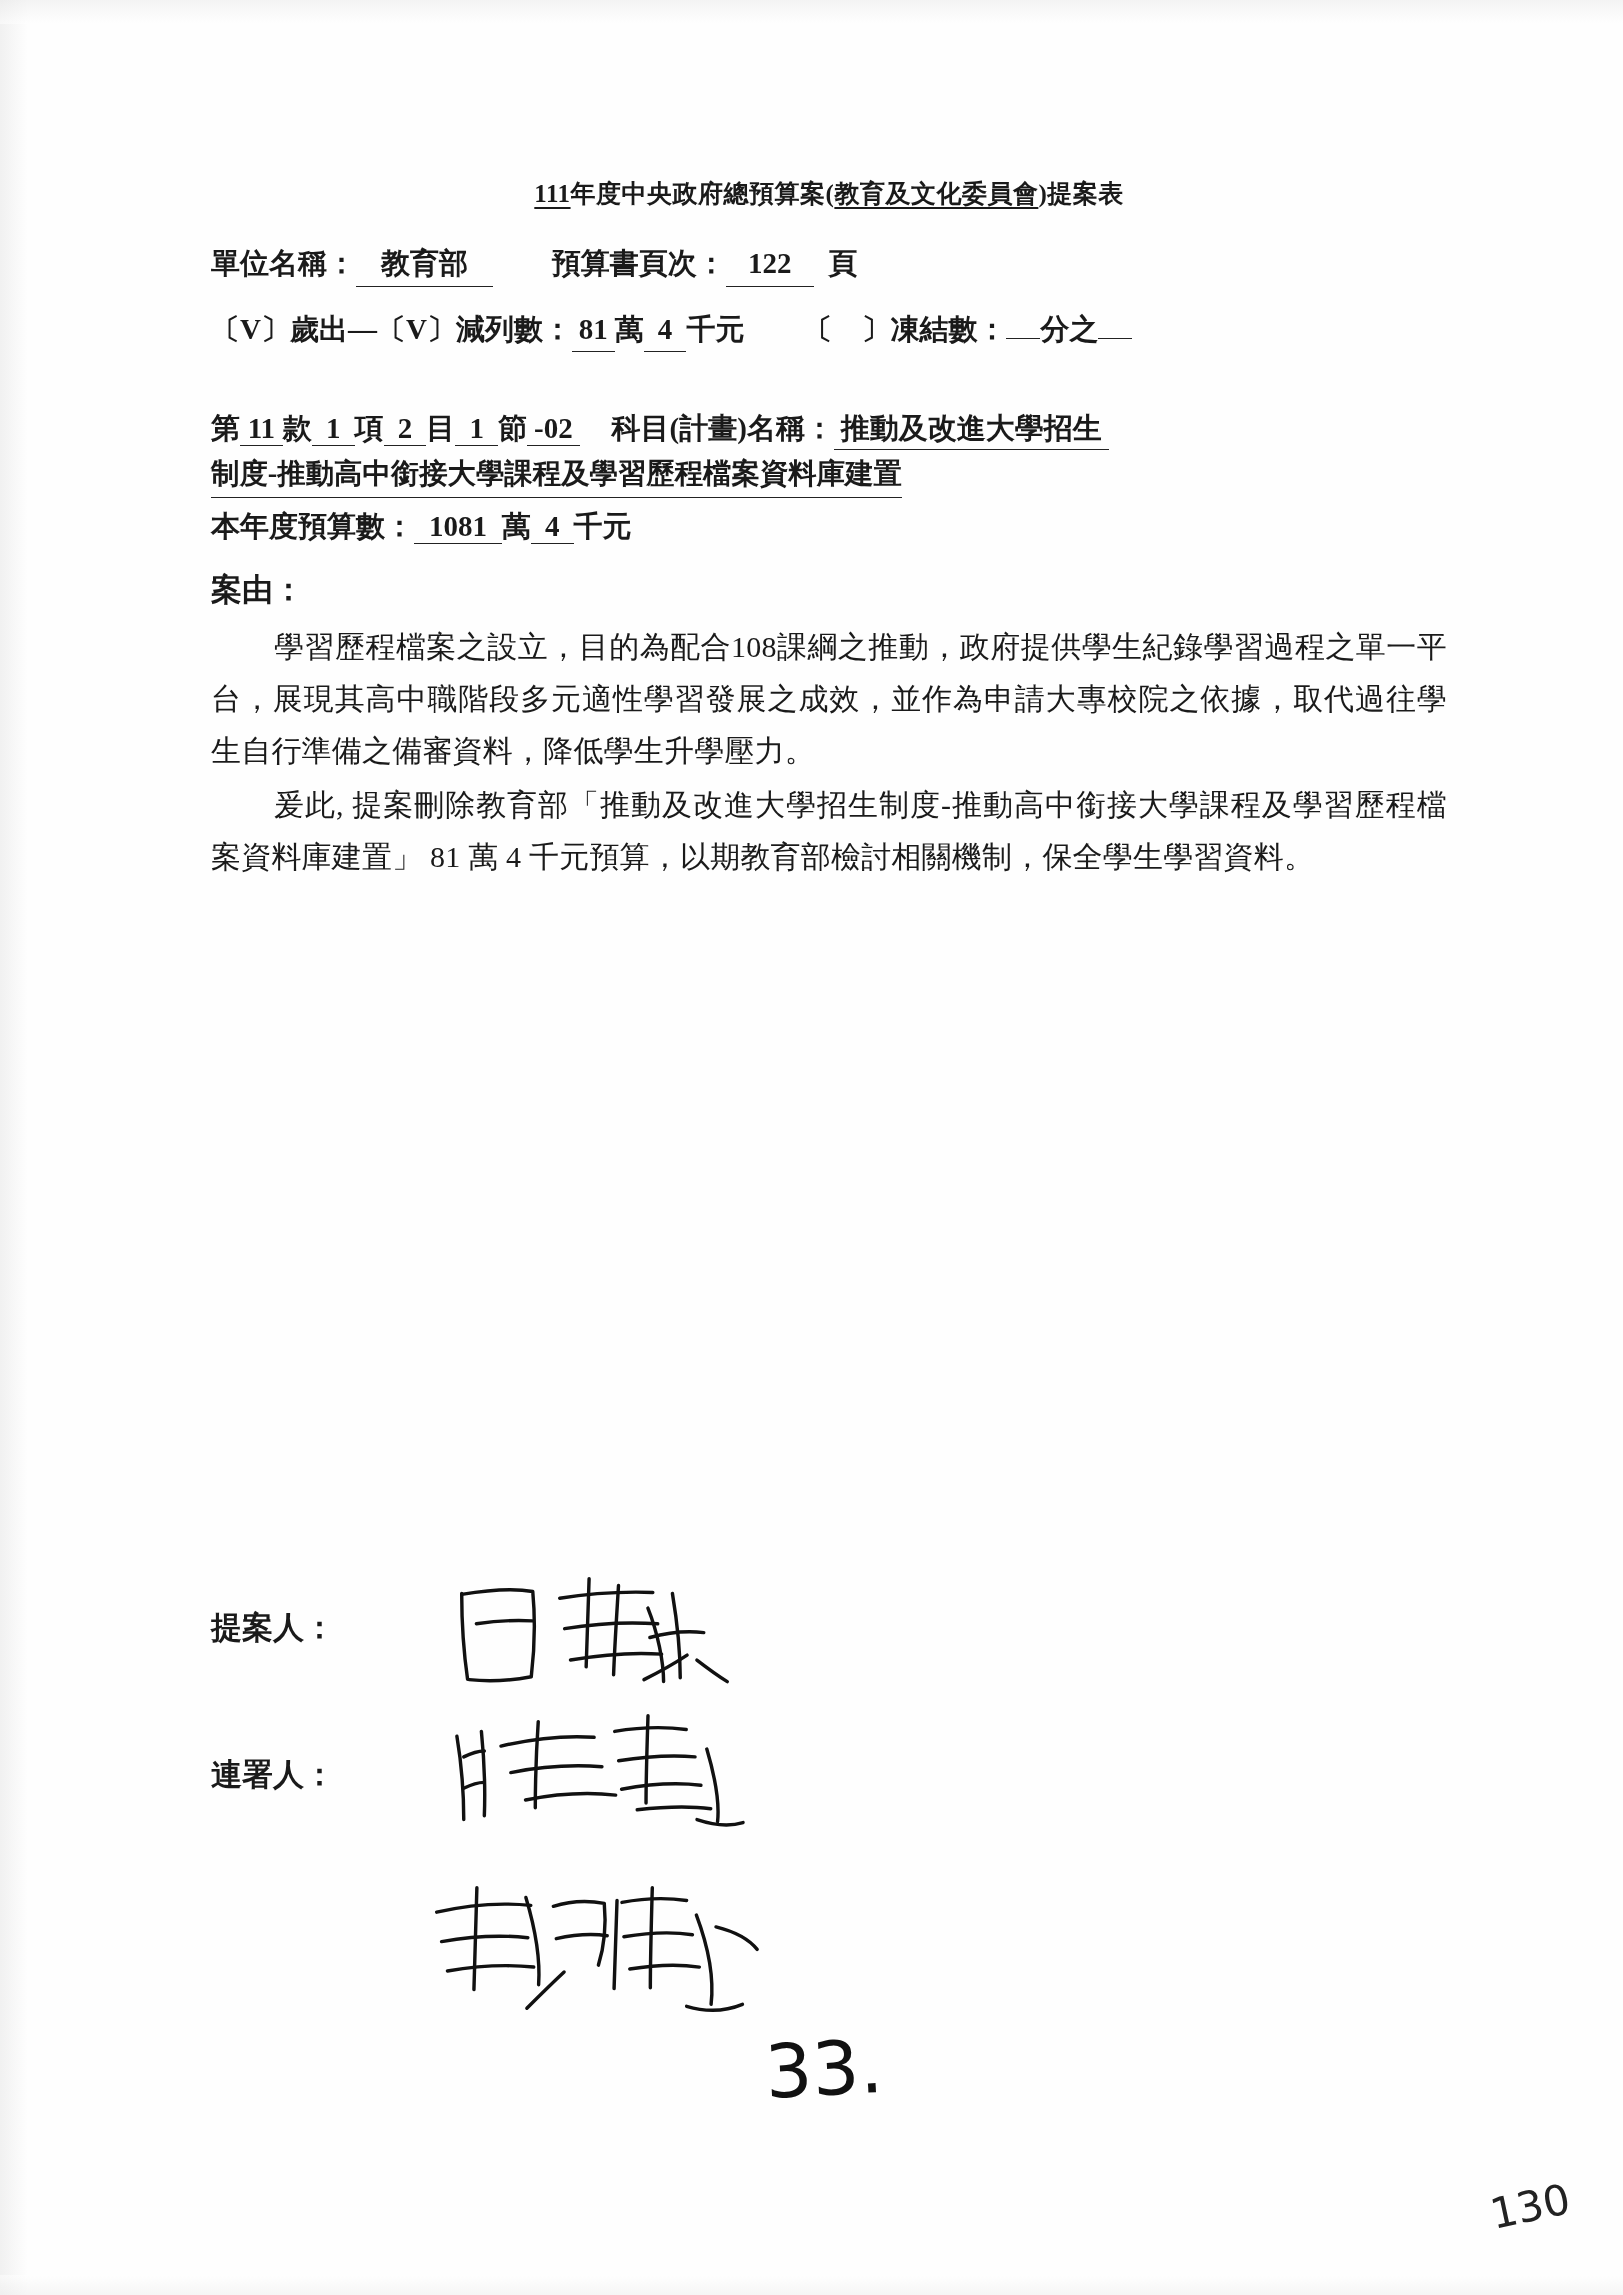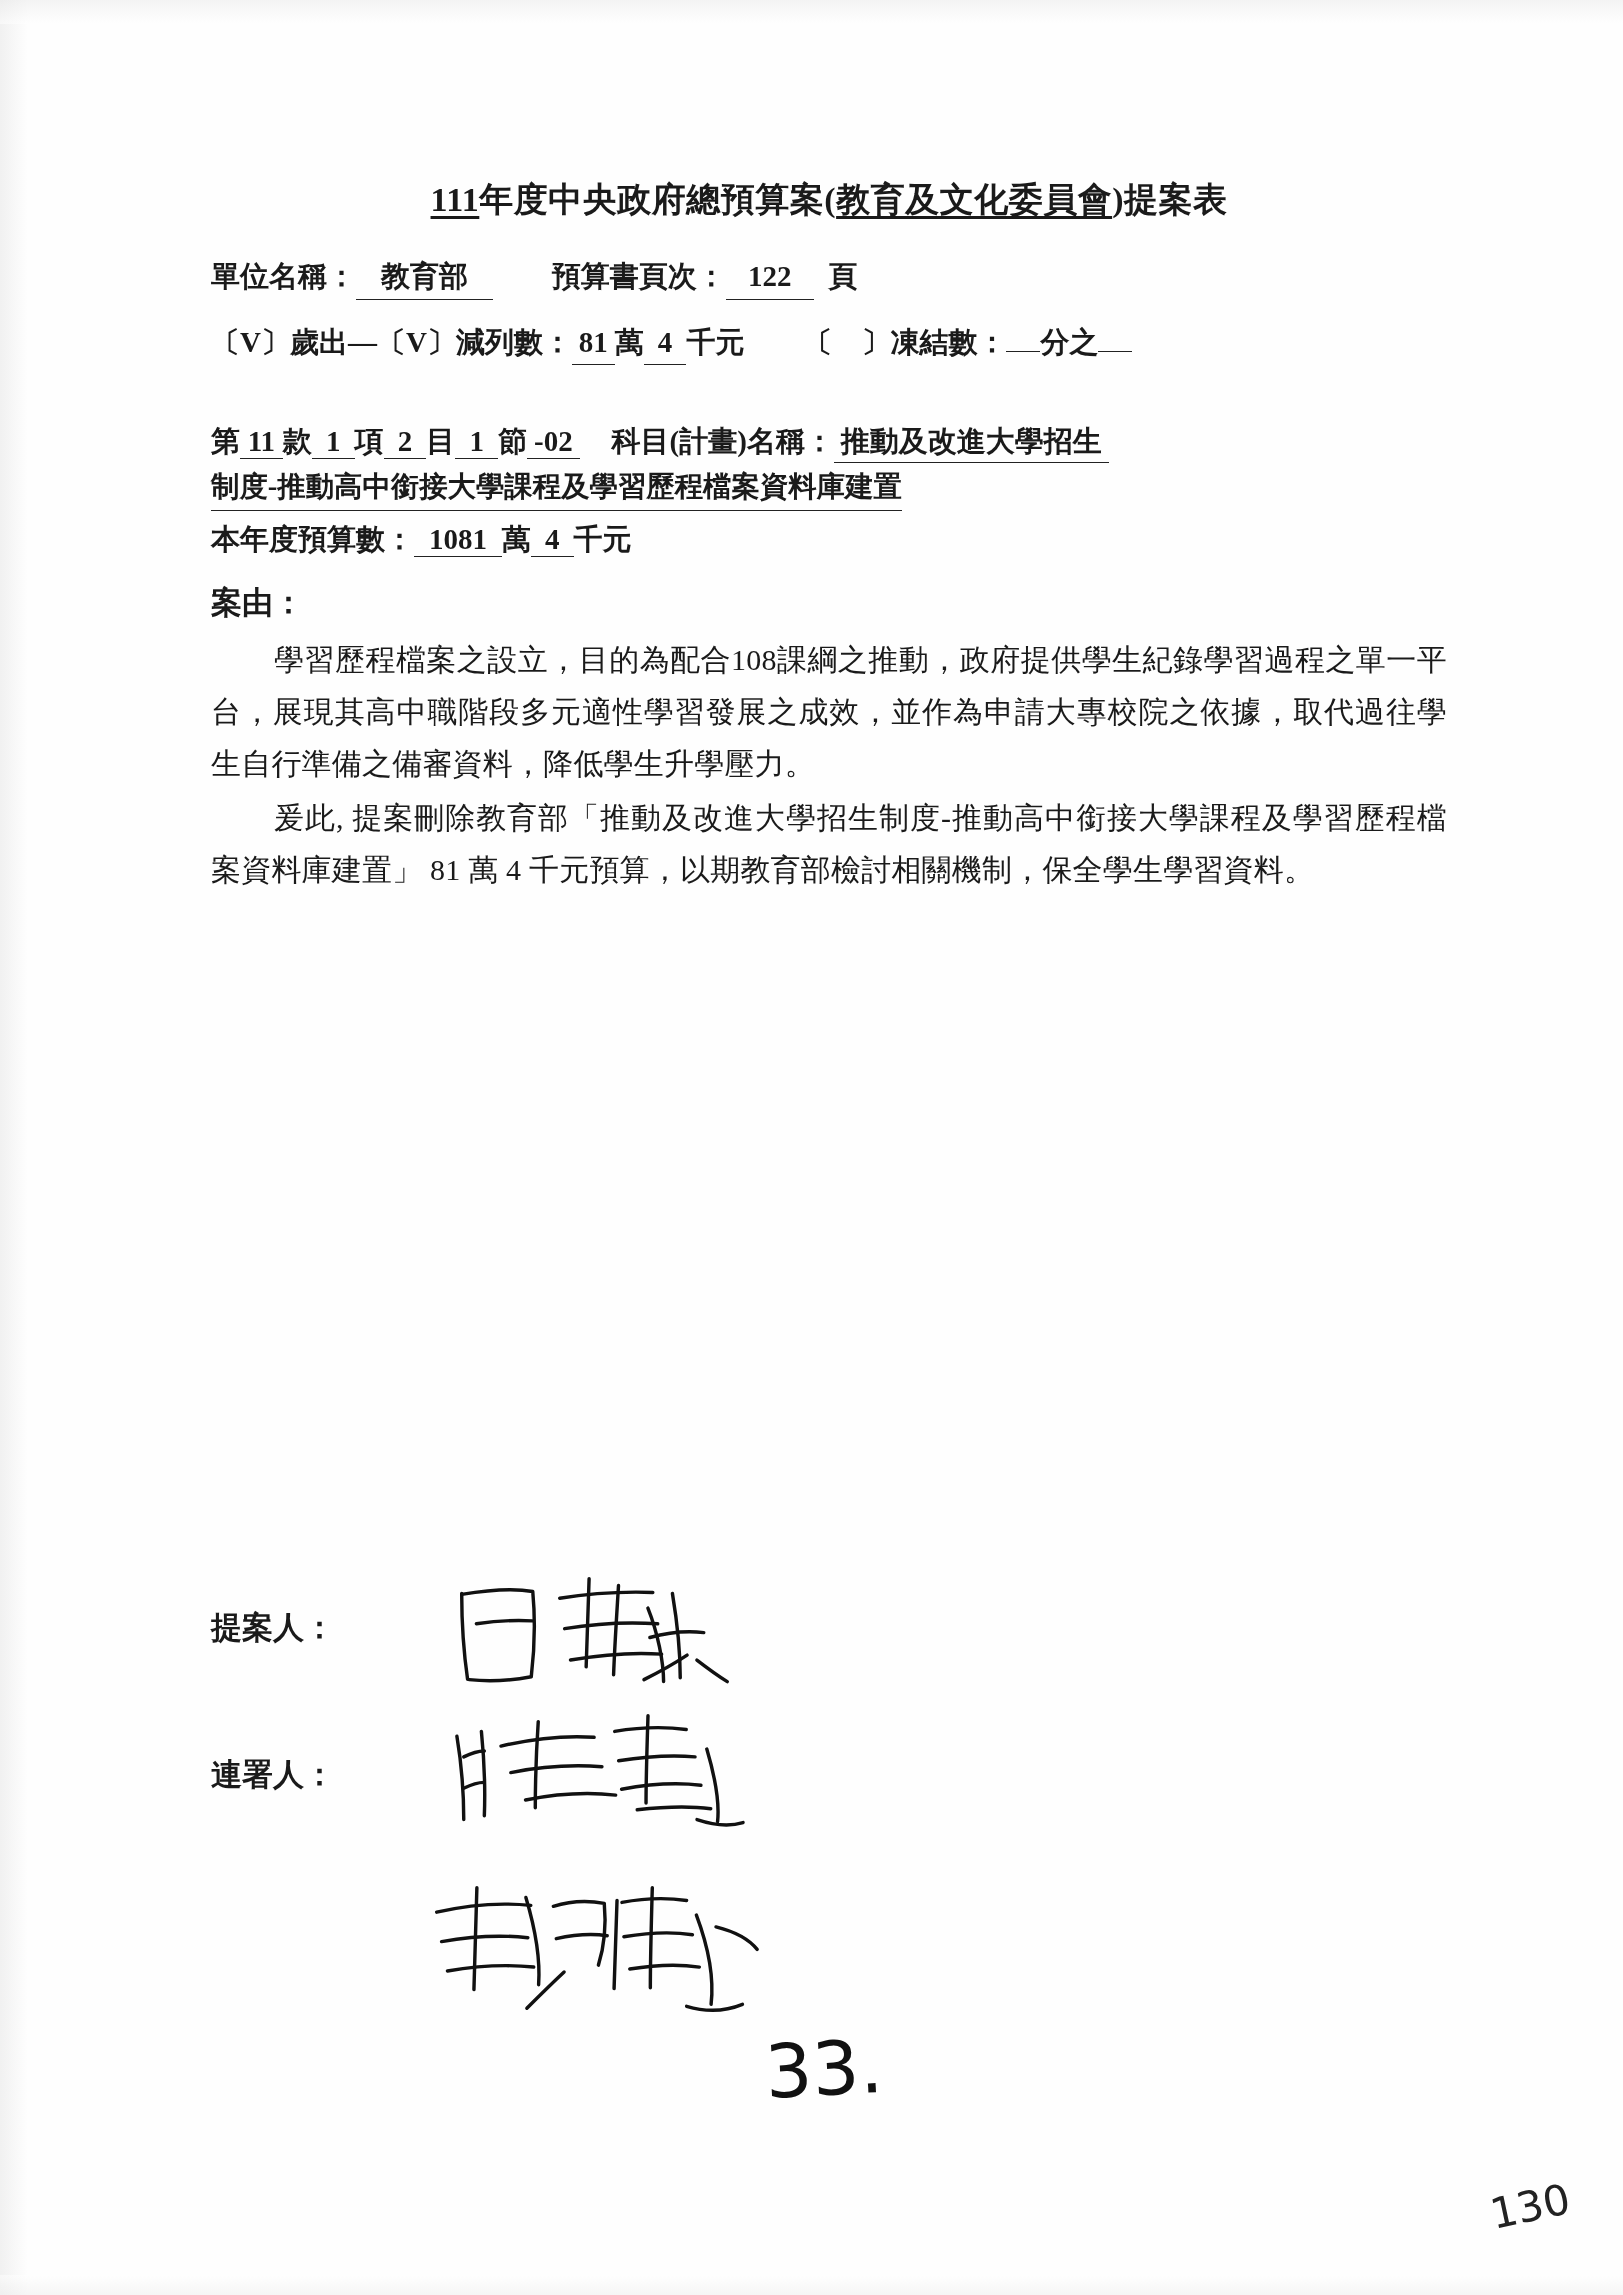--- a/index.html
+++ b/index.html
@@ -48,21 +48,21 @@
   }
 
   .content {
     position: absolute;
     left: 211px;
     top: 177px;
     width: 1236px;
   }
 
   .title {
-    font-size: 34px;
+    font-size: 25px;
     letter-spacing: 0.5px;
     text-align: center;
     margin: 0 0 31px 0;
     white-space: nowrap;
     font-weight: 600;
   }
   .u { text-decoration: underline; text-underline-offset: 4.9px; }
 
   .row {
     font-size: 29px;

